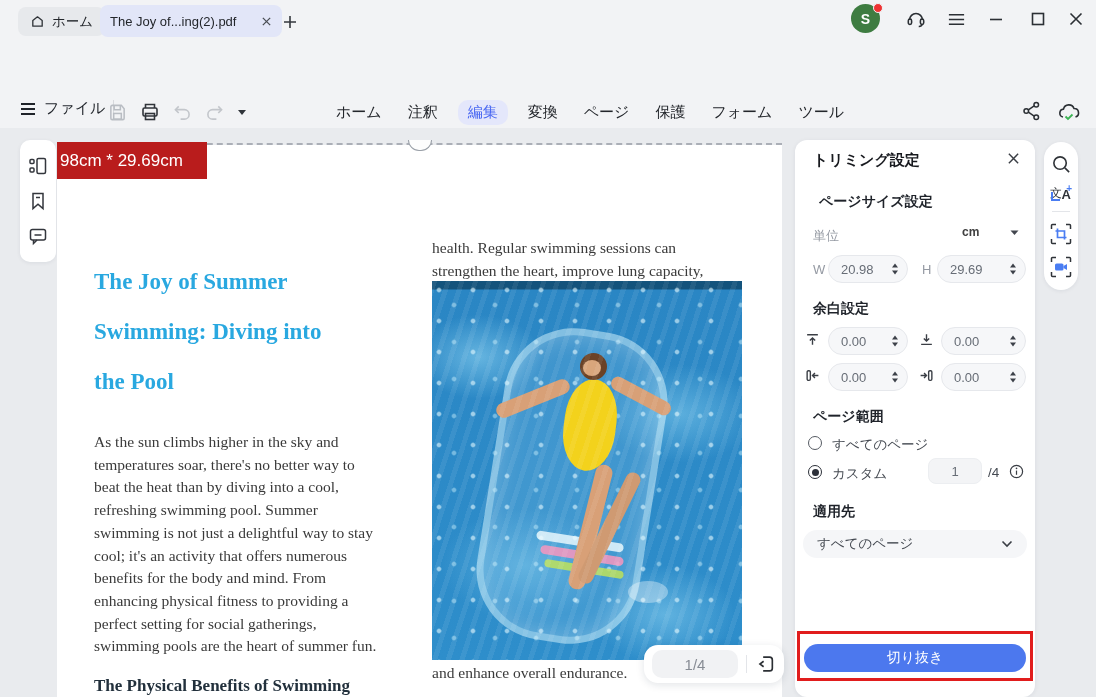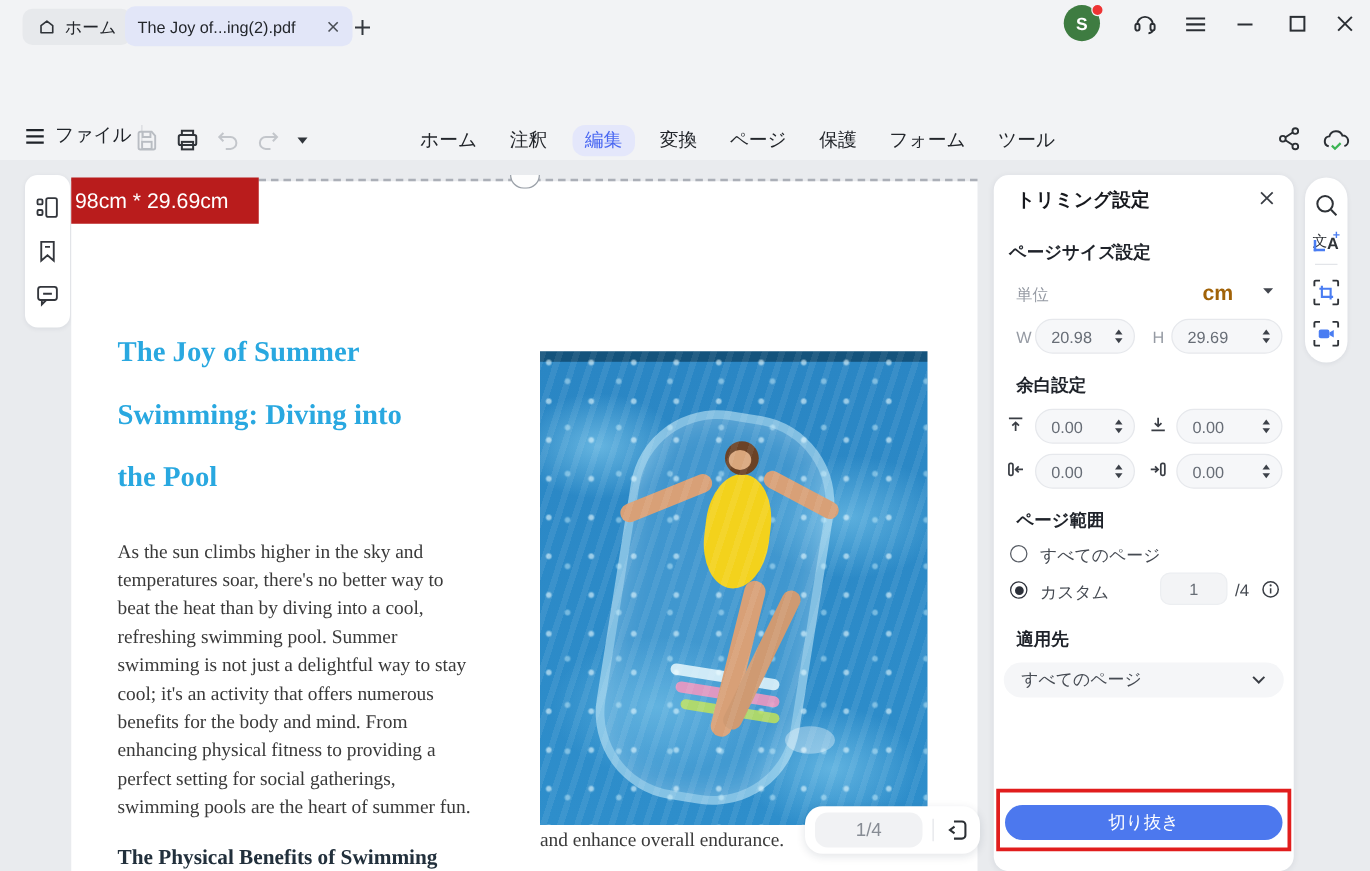--- a/index.html
+++ b/index.html
@@ -391,20 +391,22 @@
 temperatures soar, there's no better way to
 beat the heat than by diving into a cool,
 refreshing swimming pool. Summer
 swimming is not just a delightful way to stay
 cool; it's an activity that offers numerous
 benefits for the body and mind. From
 enhancing physical fitness to providing a
 perfect setting for social gatherings,
 swimming pools are the heart of summer fun.</div>
   <div class="abs doc-h2 serif">The Physical Benefits of Swimming</div>
+  <div class="abs col2-top serif pre">health. Regular swimming sessions can
+strengthen the heart, improve lung capacity,</div>
   <div class="abs photo">
     <div class="p float-ring"></div>
     <div class="p tube w"></div>
     <div class="p tube pk"></div>
     <div class="p tube gr"></div>
     <div class="p arm-l"></div>
     <div class="p arm-r"></div>
     <div class="p torso"></div>
     <div class="p head"></div>
     <div class="p face"></div>
@@ -460,24 +462,24 @@
 </div>
 
 <div class="abs panel">
   <div class="abs p-title">トリミング設定</div>
   <div class="abs p-close">
       <svg width="13" height="13" viewBox="0 0 14 14">
         <path d="M2 2 L12 12 M12 2 L2 12" stroke="#3a3e45" stroke-width="1.5"></path>
       </svg>
     </div>
 
-  <div class="abs p-h" style="left:12px;top:53px;">ページサイズ設定</div>
+  <div class="abs p-h" style="left:24px;top:53px;">ページサイズ設定</div>
 
   <div class="abs p-lab" style="left:18px;top:87px;">単位</div>
-  <div class="abs" style="left:167px;top:85px;font-size:17px;font-weight:bold;color:#a16207;">cm</div>
+  <div class="abs" style="left:167px;top:85px;font-size:12px;font-weight:bold;color:#404040;">cm</div>
   <div class="abs" style="left:215px;top:90px;">
       <svg width="9" height="6" viewBox="0 0 9 6">
         <path d="M0.5 0.5 L4.5 5 L8.5 0.5 Z" fill="#42464e"></path>
       </svg>
     </div>
 
   <div class="abs p-lab" style="left:18px;top:122px;">W</div>
   <div class="abs field" style="left:33px;top:115px;width:80px;">
     <input value="20.98" style="">
     <span class="spin">

